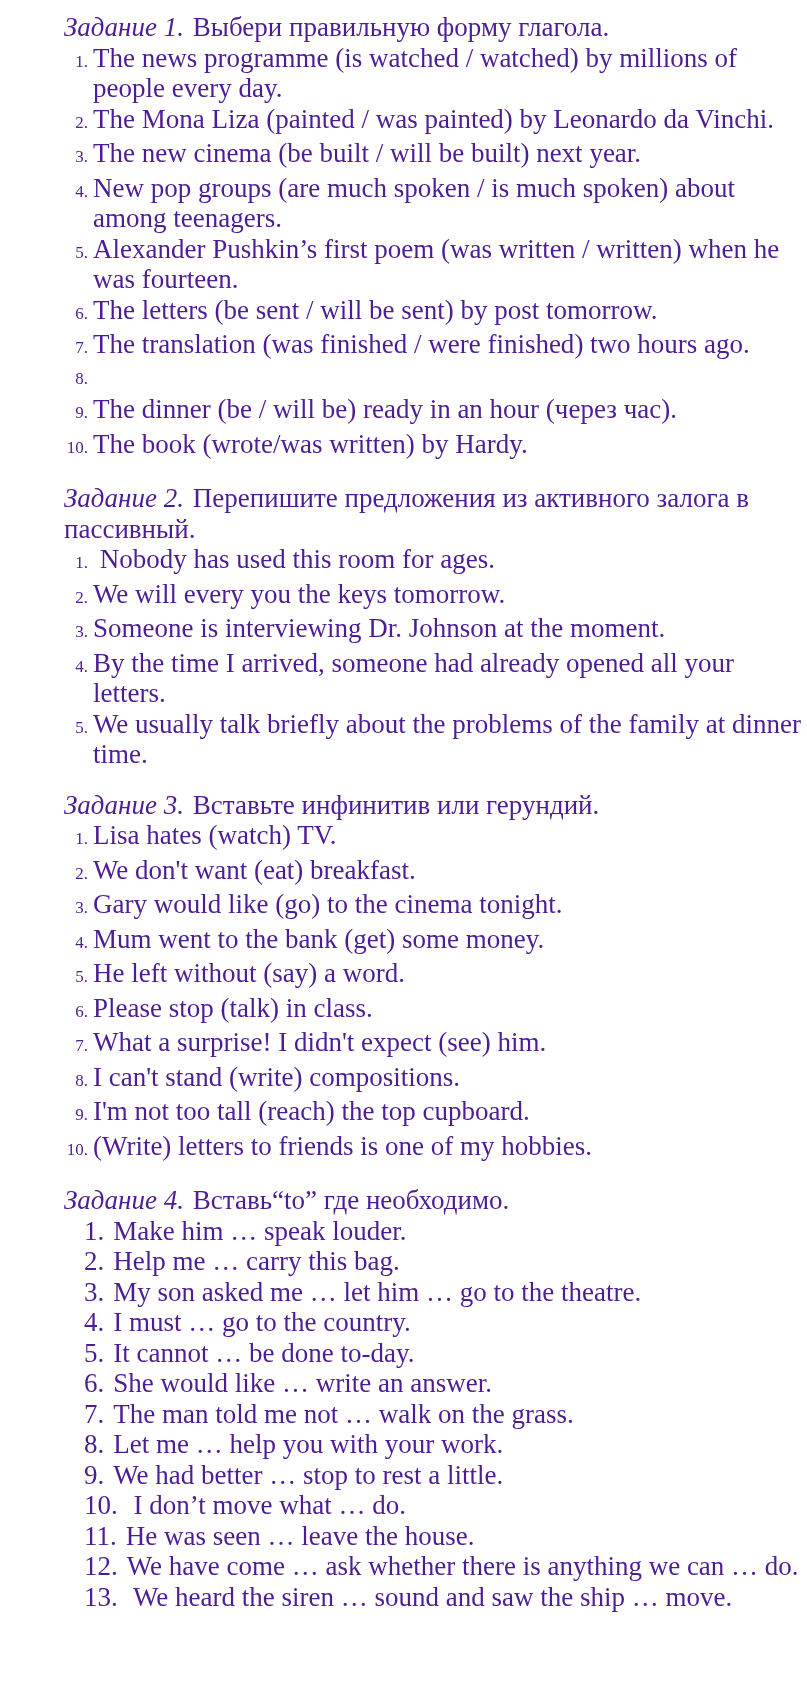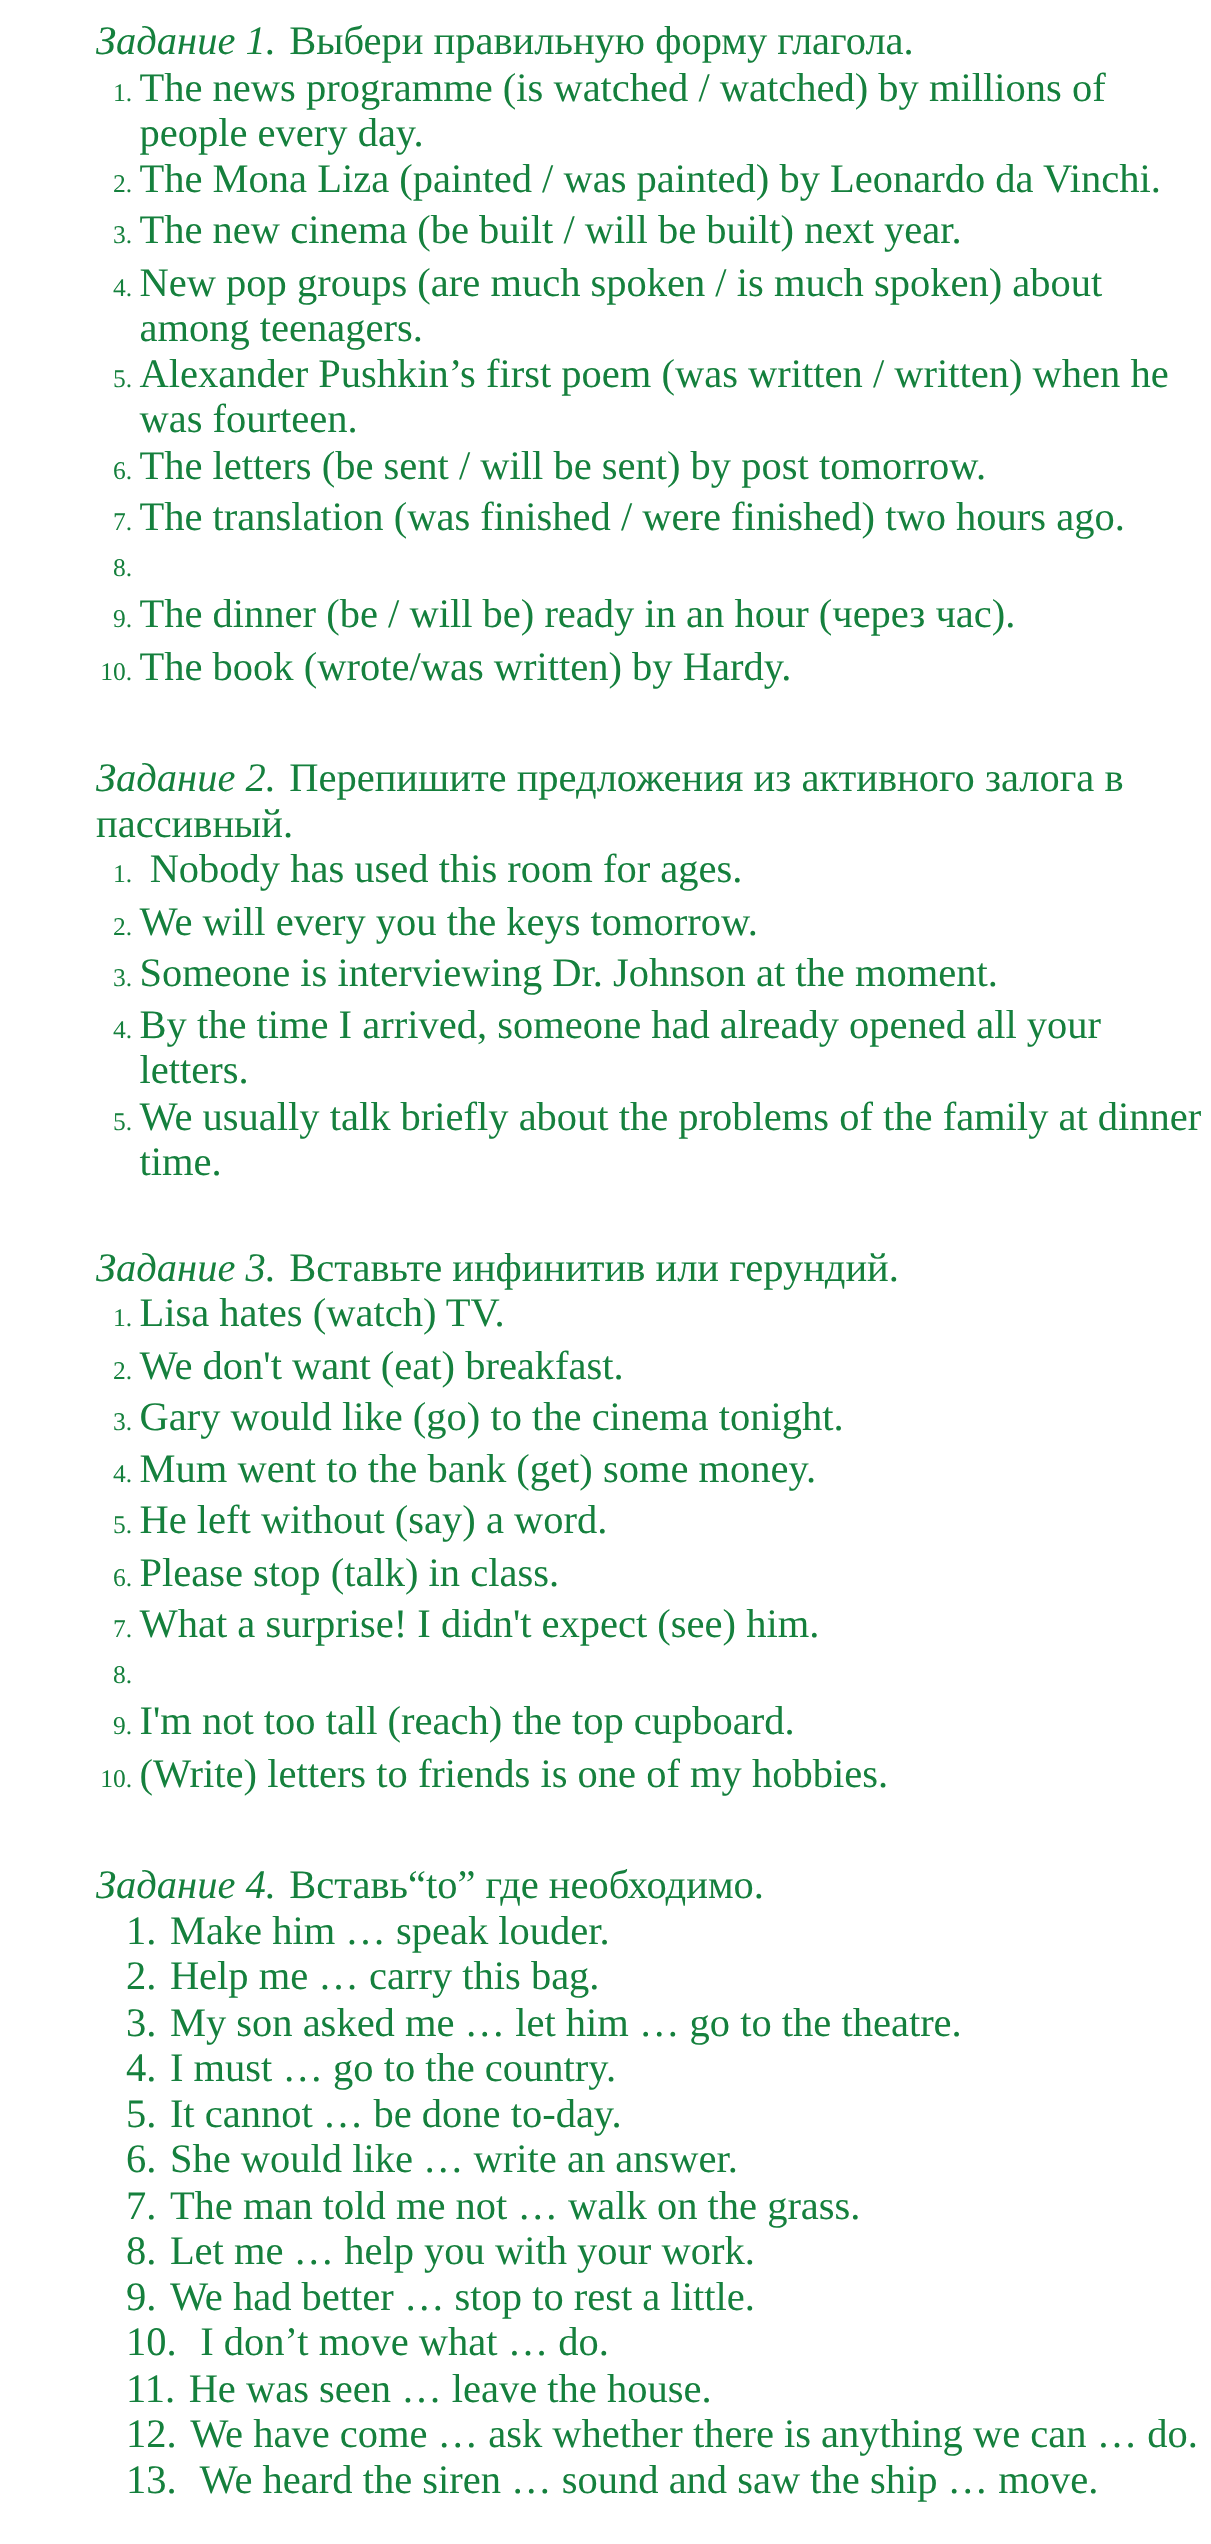--- a/index.html
+++ b/index.html
@@ -1,28 +1,28 @@
 <!DOCTYPE html>
 <html><head>
 <meta charset="utf-8">
 <style>
   html,body{margin:0;padding:0;background:#ffffff;}
   .page{
     width:807px;
     height:1696px;
     box-sizing:border-box;
     background:#ffffff;
-    color:#15803d;
+    color:#4c1d95;
     font-family:"Liberation Serif", serif;
     font-size:27px;
     line-height:30.5px;
     padding-top:12px;
     overflow:hidden;
   }
-  .task-section{margin-top:40px;}
+  .task-section{margin-top:20px;}
   .task-section:first-child{margin-top:0;}
   .task-header{margin:0 12px 0 64px;}
   .task-label{font-style:italic;margin-right:0.33em;}
   .items{margin-right:6px;}
   
   .small-nums .item{display:flex;align-items:baseline;margin-left:46px;}
   .small-nums .num{flex:0 0 42px;text-align:right;font-size:17px;padding-right:5px;white-space:pre;}
   
   .plain-nums .item{display:block;margin-left:84px;}
   .plain-nums .num{white-space:pre;margin-right:9px;}
@@ -131,20 +131,21 @@
         <div class="item">
           <span class="num">6.</span>
           <span class="txt"><span>Please stop (talk) in class.</span></span>
         </div>
         <div class="item">
           <span class="num">7.</span>
           <span class="txt"><span>What a surprise! I didn't expect (see) him.</span></span>
         </div>
         <div class="item">
           <span class="num">8.</span>
+          <span class="txt"><span>I can't stand (write) compositions.</span></span>
         </div>
         <div class="item">
           <span class="num">9.</span>
           <span class="txt"><span>I'm not too tall (reach) the top cupboard.</span></span>
         </div>
         <div class="item">
           <span class="num">10.</span>
           <span class="txt"><span>(Write) letters to friends is one of my hobbies.</span></span>
         </div>
       </div>

